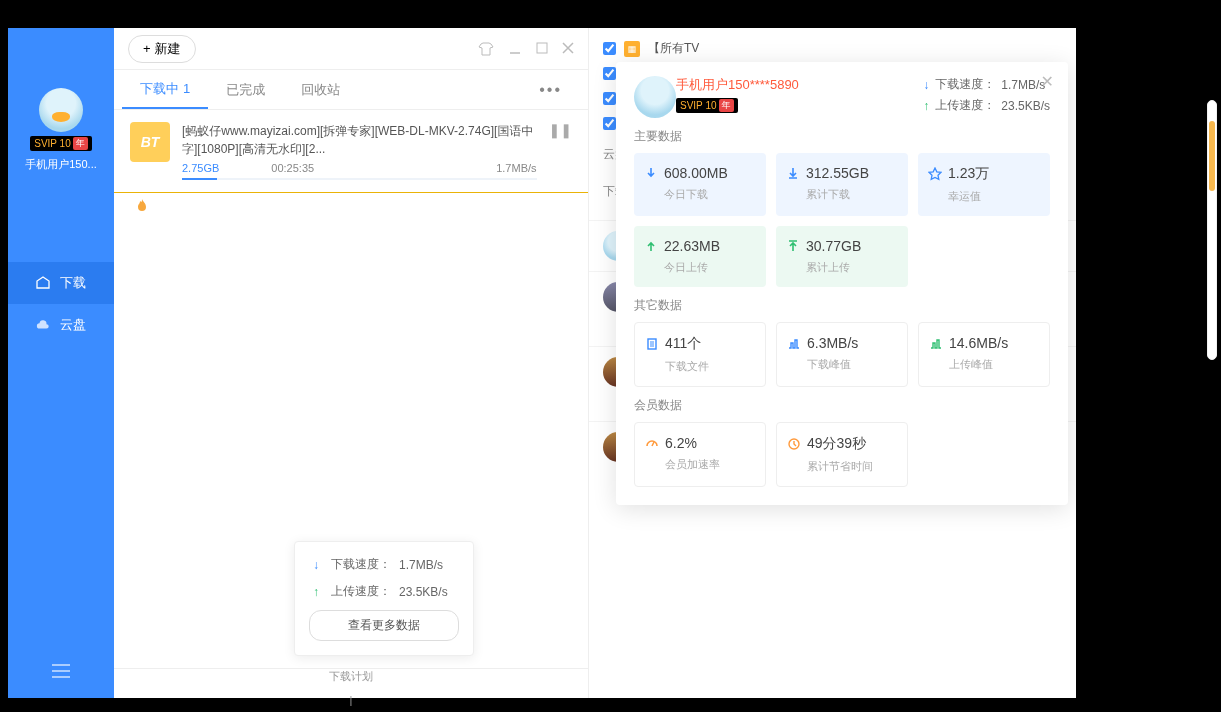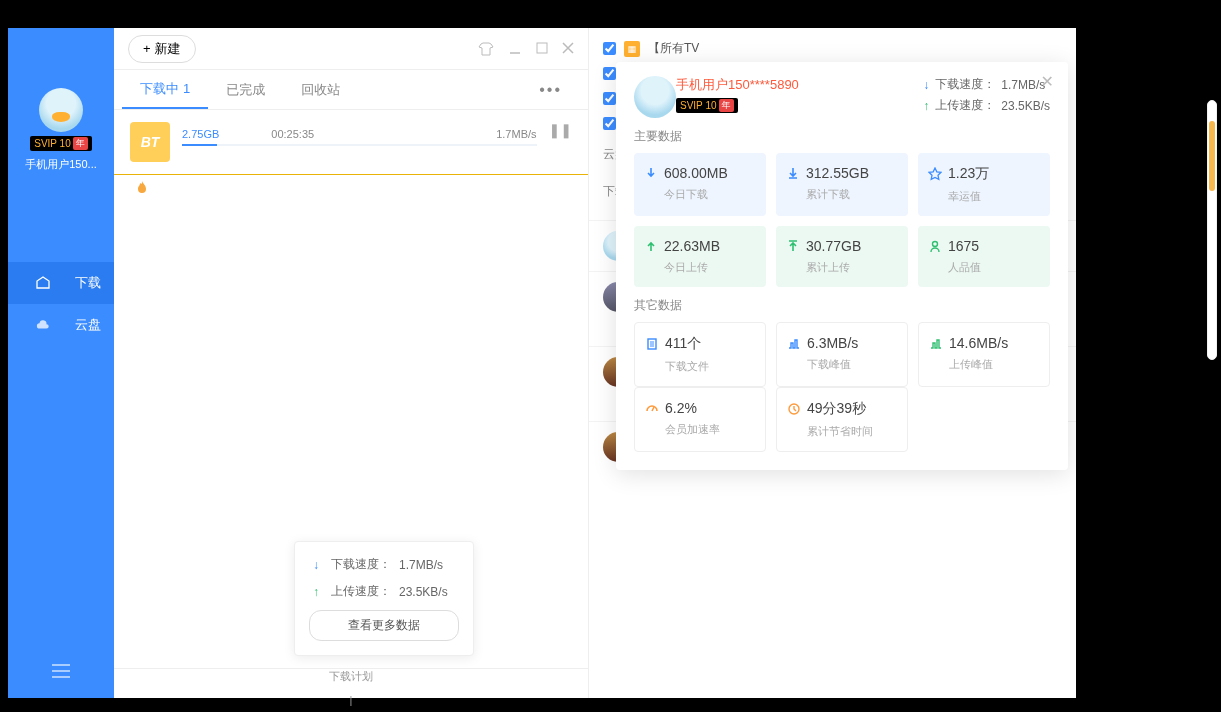--- a/index.html
+++ b/index.html
@@ -6,21 +6,21 @@
 body { background: #000; width: 1221px; height: 712px; position: relative; overflow: hidden; }
 .app { position: absolute; left: 8px; top: 28px; width: 1068px; height: 670px; background: #fff; display: flex; }
 .sidebar { width: 106px; background: #3b8cff; display: flex; flex-direction: column; align-items: center; color: #fff; }
 .avatar-area { margin-top: 60px; display: flex; flex-direction: column; align-items: center; }
 .bird-avatar { width: 44px; height: 44px; border-radius: 50%; background: radial-gradient(circle at 50% 35%, #dff3fb 40%, #a8d8ee 70%); display: flex; align-items: center; justify-content: center; position: relative; }
 .bird-avatar::after { content: ""; position: absolute; width: 18px; height: 10px; background: #ffb030; border-radius: 40% 40% 50% 50%; top: 24px; }
 .vip-badge { margin-top: 4px; font-size: 10px; background: #000; color: #ffb030; padding: 1px 4px; border-radius: 2px; display: flex; align-items: center; }
 .vip-badge .red { background: #e94545; color: #fff; margin-left: 2px; padding: 0 3px; border-radius: 2px; font-size: 9px; }
 .username { font-size: 11px; margin-top: 6px; max-width: 90px; overflow: hidden; text-overflow: ellipsis; white-space: nowrap; }
 .nav { margin-top: 90px; width: 100%; }
-.nav-item { height: 42px; display: flex; align-items: center; padding-left: 28px; font-size: 13px; gap: 25px; cursor: pointer; }
+.nav-item { height: 42px; display: flex; align-items: center; padding-left: 28px; font-size: 13px; gap: 10px; cursor: pointer; }
 .nav-item.active { background: #2b7cf0; }
 .hamburger { margin-top: auto; margin-bottom: 20px; cursor: pointer; }
 .main { flex: 1; display: flex; flex-direction: column; position: relative; }
 .topbar { height: 42px; display: flex; align-items: center; padding: 0 14px; gap: 10px; border-bottom: 1px solid #eee; }
 .new-btn { border: 1px solid #ddd; background: #fff; border-radius: 14px; padding: 4px 14px; font-size: 13px; cursor: pointer; display: flex; align-items: center; gap: 4px; }
 .win-controls { margin-left: auto; display: flex; gap: 14px; color: #aaa; }
 .win-controls span { cursor: pointer; }
 .tabs { height: 40px; display: flex; align-items: center; border-bottom: 1px solid #eee; padding: 0 8px; }
 .tab { padding: 0 18px; height: 100%; display: flex; align-items: center; font-size: 13px; color: #888; cursor: pointer; gap: 4px; }
 .tab.active { color: #3b8cff; border-bottom: 2px solid #3b8cff; }
@@ -163,20 +163,21 @@
       <div class="tab">
         <span>回收站</span>
       </div>
       <div class="tab-more">•••</div>
     </div>
 
     <div class="download-list">
       <div class="dl-item">
         <div class="bt-icon">BT</div>
         <div class="dl-info">
+          <div class="dl-title">[蚂蚁仔www.mayizai.com][拆弹专家][WEB-DL-MKV-2.74G][国语中字][1080P][高清无水印][2...</div>
           <div class="dl-meta">
             <span>2.75GB</span>
             <span style="color:#888">00:25:35</span>
             <span class="speed">1.7MB/s</span>
           </div>
           <div class="dl-progress"></div>
         </div>
         <div class="pause-icon">❚❚</div>
       </div>
       <div class="fire-row">
@@ -377,32 +378,20 @@
         <div class="val">
           <span class="ic">
             <svg width="14" height="14" viewBox="0 0 14 14">
               <path d="M7 12V4M4 7l3-3 3 3M3 2h8" stroke="#2fbf71" fill="none" stroke-width="1.6"></path>
             </svg>
           </span>
           <span>30.77GB</span>
         </div>
         <div class="lbl">累计上传</div>
       </div>
-      <div class="sp-card bg-green">
-        <div class="val">
-          <span class="ic">
-            <svg width="14" height="14" viewBox="0 0 14 14">
-              <circle cx="7" cy="5" r="2.5" fill="none" stroke="#2fbf71" stroke-width="1.4"></circle>
-              <path d="M3 13c0-2.5 2-4 4-4s4 1.5 4 4" fill="none" stroke="#2fbf71" stroke-width="1.4"></path>
-            </svg>
-          </span>
-          <span>1675</span>
-        </div>
-        <div class="lbl">人品值</div>
-      </div>
     </div>
 
   <div class="sp-section-title">其它数据</div>
   <div class="sp-grid" id="grid-other">
       <div class="sp-card bg-white">
         <div class="val">
           <span class="ic">
             <svg width="14" height="14" viewBox="0 0 14 14">
               <rect x="3" y="2" width="8" height="10" fill="none" stroke="#3b8cff" stroke-width="1.4"></rect>
               <path d="M5 5h4M5 7h4M5 9h4" stroke="#3b8cff"></path>
@@ -429,20 +418,21 @@
             <svg width="14" height="14" viewBox="0 0 14 14">
               <path d="M2 12h2V7h2v5h2V4h2v8h2" fill="none" stroke="#2fbf71" stroke-width="1.4"></path>
             </svg>
           </span>
           <span>14.6MB/s</span>
         </div>
         <div class="lbl">上传峰值</div>
       </div>
     </div>
 
+  <div class="sp-section-title">会员数据</div>
   <div class="sp-grid" id="grid-member">
       <div class="sp-card bg-white">
         <div class="val">
           <span class="ic">
             <svg width="14" height="14" viewBox="0 0 14 14">
               <path d="M2 10a5 5 0 0110 0" fill="none" stroke="#ff9a3c" stroke-width="1.6"></path>
               <path d="M7 10L9 6" stroke="#ff9a3c" stroke-width="1.6"></path>
             </svg>
           </span>
           <span>6.2%</span>

